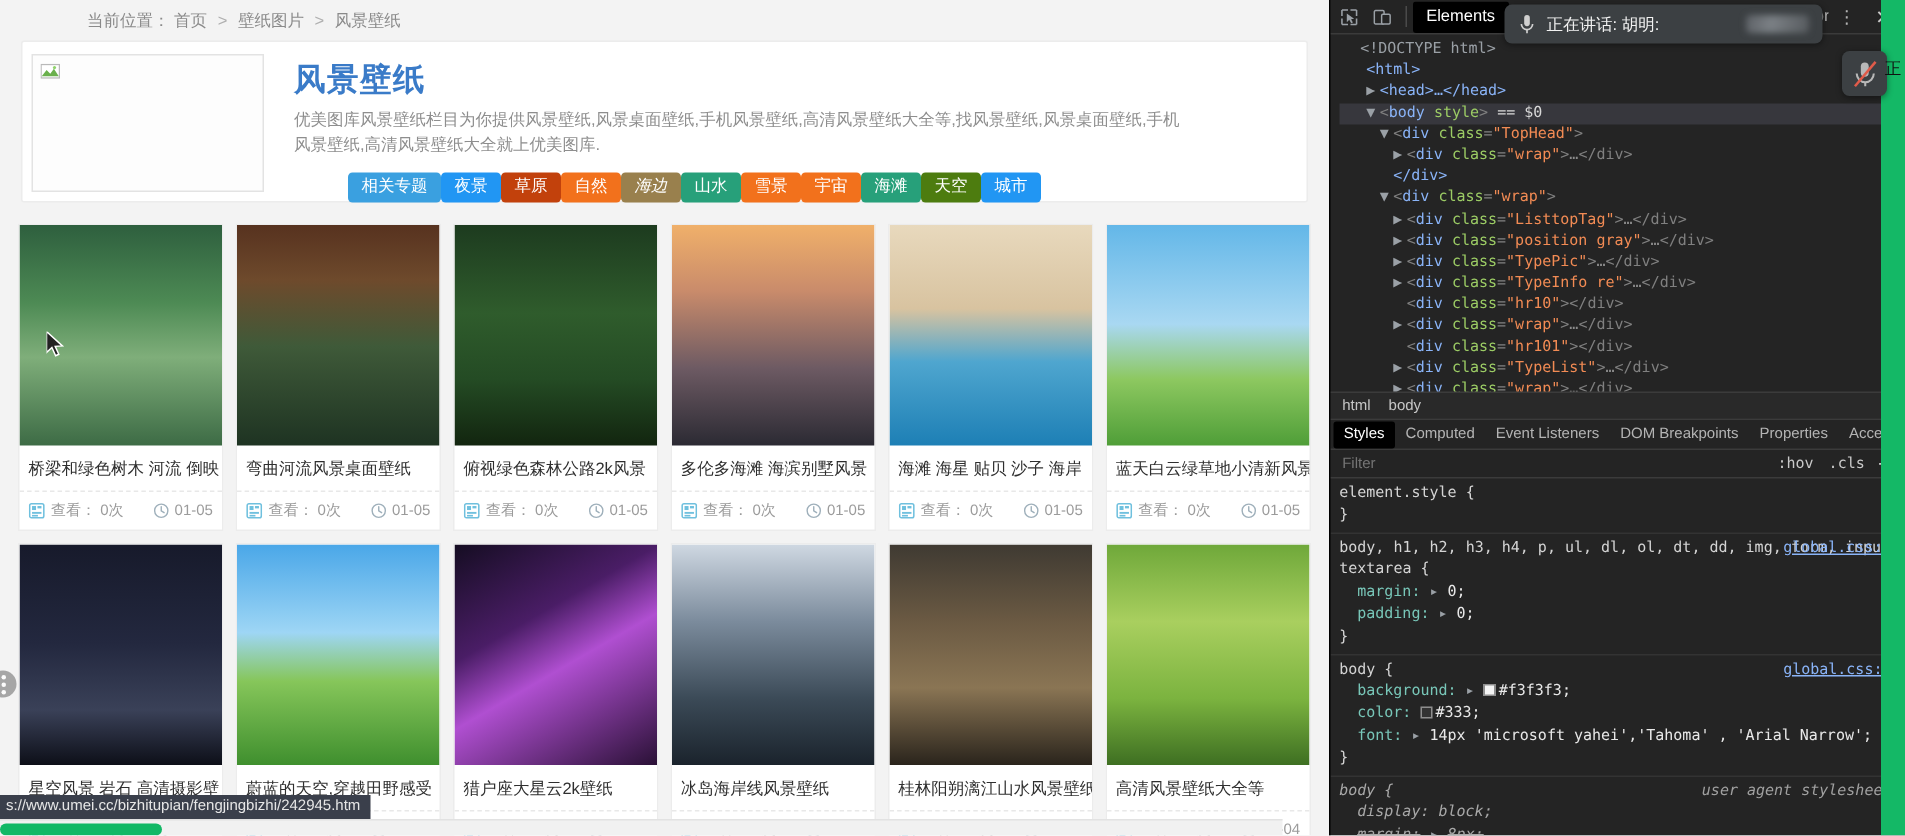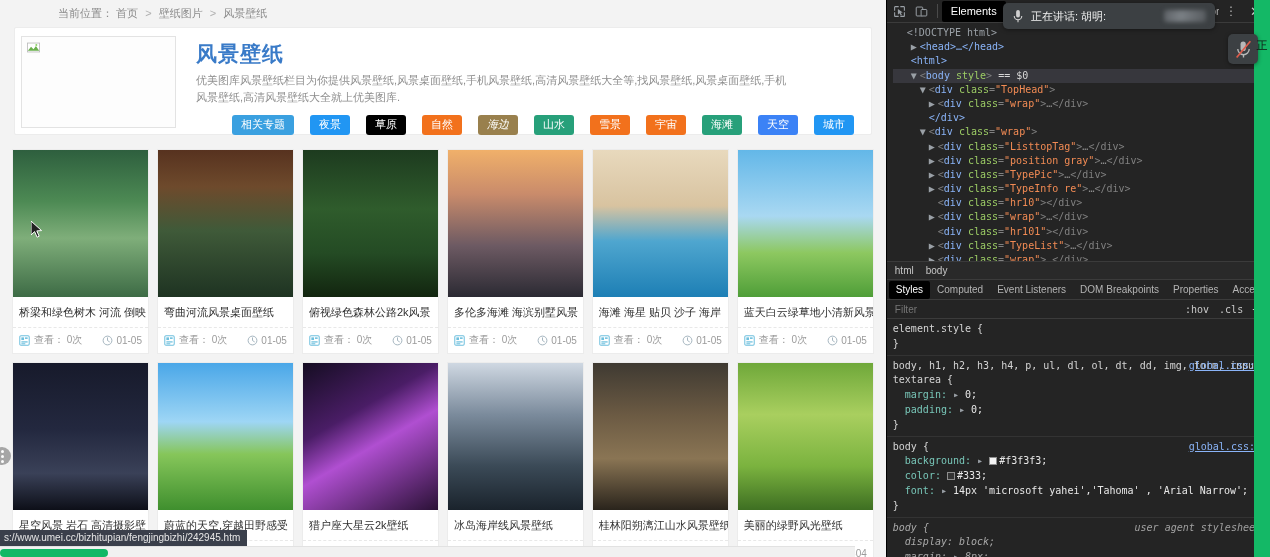--- a/index.html
+++ b/index.html
@@ -50,21 +50,21 @@
   }
   .topcard-body { flex: 1; padding: 14px 10px 0 20px; min-width: 0; }
   .topcard-title {
     font-size: 21px; color: #3a7bc8; font-weight: bold;
     letter-spacing: 1px; margin: 0 0 7px 0; line-height: 1.1;
   }
   .topcard-desc {
     font-size: 11px; color: #8e8e8e; line-height: 1.55;
     max-width: 600px;
   }
-  .tagrow { margin-top: 9px; display: flex; gap: 16px; flex-wrap: nowrap; padding-left: 36px; }
+  .tagrow { margin-top: 9px; display: flex; gap: 0; flex-wrap: nowrap; padding-left: 36px; }
   .tag {
     display: inline-block;
     color: #fff; font-size: 11px;
     padding: 3px 9px 4px 9px;
     border-radius: 3px;
     white-space: nowrap;
     cursor: pointer;
     line-height: 1.2;
   }
 
@@ -274,28 +274,28 @@
           <circle cx="11.5" cy="5" r="1.3" fill="#8fd36a"></circle>
           <path d="M1 2 L6 7 M6 2 L1 7" stroke="#c0392b" stroke-width="0" fill="none"></path>
         </svg>
       </div>
       <div class="topcard-body" data-name="category-header-body" data-interactable="false">
         <h1 class="topcard-title" data-name="page-title" data-interactable="false">风景壁纸</h1>
         <div class="topcard-desc" data-name="category-description" data-interactable="false">优美图库风景壁纸栏目为你提供风景壁纸,风景桌面壁纸,手机风景壁纸,高清风景壁纸大全等,找风景壁纸,风景桌面壁纸,手机风景壁纸,高清风景壁纸大全就上优美图库.</div>
         <div class="tagrow" data-name="tag-list" data-interactable="false">
             <span class="tag" data-name="tag-1" data-interactable="true" style="background: rgb(58, 160, 224);">相关专题</span>
             <span class="tag" data-name="tag-2" data-interactable="true" style="background: rgb(33, 150, 243);">夜景</span>
-            <span class="tag" data-name="tag-3" data-interactable="true" style="background: #000000;">草原</span>
+            <span class="tag" data-name="tag-3" data-interactable="true" style="background: #c2410c;">草原</span>
             <span class="tag" data-name="tag-4" data-interactable="true" style="background: rgb(242, 113, 28);">自然</span>
             <span class="tag" data-name="tag-5" data-interactable="true" style="background: rgb(153, 128, 77); font-style: italic;">海边</span>
             <span class="tag" data-name="tag-6" data-interactable="true" style="background: rgb(39, 160, 122);">山水</span>
             <span class="tag" data-name="tag-7" data-interactable="true" style="background: rgb(242, 113, 28);">雪景</span>
             <span class="tag" data-name="tag-8" data-interactable="true" style="background: rgb(242, 113, 28);">宇宙</span>
             <span class="tag" data-name="tag-9" data-interactable="true" style="background: rgb(39, 160, 122);">海滩</span>
-            <span class="tag" data-name="tag-10" data-interactable="true" style="background: #3b82f6;">天空</span>
+            <span class="tag" data-name="tag-10" data-interactable="true" style="background: #4d7c0f;">天空</span>
             <span class="tag" data-name="tag-11" data-interactable="true" style="background: rgb(33, 150, 243); text-align: center;">城市</span>
           </div>
       </div>
     </div>
 
     <div class="grid" data-name="wallpaper-grid" data-interactable="false">
         <div class="card" data-name="wallpaper-card" data-interactable="true">
           <div class="card-img" style="background:linear-gradient(180deg,#2e5f3e 0%,#4d8a54 35%,#7fae7a 60%,#3d6b45 100%)" data-name="wallpaper-thumbnail" data-interactable="true"></div>
      <div class="card-title" data-name="wallpaper-title" data-interactable="true">桥梁和绿色树木 河流 倒映</div>
      <div class="card-meta" data-name="wallpaper-meta" data-interactable="false">
@@ -521,21 +521,21 @@
               <svg class="meta-ic" viewBox="0 0 14 14" data-name="clock-icon" data-interactable="false">
      <circle cx="7" cy="7" r="5.6" fill="none" stroke="#9fb0bb" stroke-width="1.2"></circle>
      <path d="M7 3.6 V7 L9.4 8.6" stroke="#9fb0bb" stroke-width="1.2" fill="none" stroke-linecap="round"></path>
    </svg>
               <span class="dtxt">01-04</span>
             </span>
      </div>
         </div>
         <div class="card" data-name="wallpaper-card" data-interactable="true">
           <div class="card-img" style="background:linear-gradient(180deg,#6fa83a 0%,#a9cf5f 35%,#7bb33f 70%,#3e6f22 100%)" data-name="wallpaper-thumbnail" data-interactable="true"></div>
-     <div class="card-title" data-name="wallpaper-title" data-interactable="true">美丽的绿野风光壁纸</div>
+     <div class="card-title" data-name="wallpaper-title" data-interactable="true">高清风景壁纸大全等</div>
      <div class="card-meta" data-name="wallpaper-meta" data-interactable="false">
        <svg class="meta-ic" viewBox="0 0 14 14" data-name="views-icon" data-interactable="false">
      <rect x="1" y="1" width="12" height="12" rx="1.5" fill="none" stroke="#6fc0de" stroke-width="1.3"></rect>
      <rect x="3" y="3" width="3.4" height="3.4" fill="#6fc0de"></rect>
      <rect x="7.6" y="3" width="3.4" height="2" fill="#6fc0de"></rect>
      <rect x="3" y="8" width="8" height="1.6" fill="#6fc0de"></rect>
      <rect x="3" y="10.5" width="5" height="1.4" fill="#6fc0de"></rect>
    </svg>
        <span class="meta-views" data-name="views-count" data-interactable="false">查看： 0次</span>
        <span class="meta-date" data-name="publish-date" data-interactable="false">
@@ -590,22 +590,22 @@
         </div>
       <div class="dt-more" data-name="devtools-more-menu-icon" data-interactable="true">⋮</div>
       <div class="dt-close" data-name="devtools-close-icon" data-interactable="true">✕</div>
     </div>
 
     <div class="dom-tree" data-name="dom-tree" data-interactable="true">
       <div class="dom-line" data-name="doctype-line" data-interactable="false" style="padding-left:14px">
         <span class="tok-dim">&lt;!DOCTYPE html&gt;</span>
       </div>
       <div id="dom-lines">
+          <div class="dom-line" data-name="dom-node-line" data-interactable="true" style="padding-left: 9px;"><span class="arrow" data-name="expand-arrow-icon" data-interactable="true"></span><span class="tok-tag">&lt;html&gt;</span></div>
           <div class="dom-line" data-name="dom-node-line" data-interactable="true" style="padding-left: 18px;"><span class="arrow" data-name="expand-arrow-icon" data-interactable="true">▶</span><span class="tok-tag">&lt;head&gt;…&lt;/head&gt;</span></div>
-          <div class="dom-line" data-name="dom-node-line" data-interactable="true" style="padding-left: 9px;"><span class="arrow" data-name="expand-arrow-icon" data-interactable="true"></span><span class="tok-tag">&lt;html&gt;</span></div>
           <div class="dom-line sel" data-name="dom-node-line" data-interactable="true" style="padding-left: 18px;"><span class="arrow" data-name="expand-arrow-icon" data-interactable="true">▼</span><span class="tok-punc">&lt;</span><span class="tok-tag">body</span> <span class="tok-attr">style</span><span class="tok-punc">&gt;</span> <span class="dollar">== $0</span></div>
           <div class="dom-line" data-name="dom-node-line" data-interactable="true" style="padding-left: 27px;"><span class="arrow" data-name="expand-arrow-icon" data-interactable="true">▼</span><span class="tok-punc">&lt;</span><span class="tok-tag">div</span> <span class="tok-attr">class</span><span class="tok-punc">=</span><span class="tok-val">"TopHead"</span><span class="tok-punc">&gt;</span></div>
           <div class="dom-line" data-name="dom-node-line" data-interactable="true" style="padding-left: 36px;"><span class="arrow" data-name="expand-arrow-icon" data-interactable="true">▶</span><span class="tok-punc">&lt;</span><span class="tok-tag">div</span> <span class="tok-attr">class</span><span class="tok-punc">=</span><span class="tok-val">"wrap"</span><span class="tok-punc">&gt;</span><span class="tok-dots">…</span><span class="tok-punc">&lt;/div&gt;</span></div>
           <div class="dom-line" data-name="dom-node-line" data-interactable="true" style="padding-left: 27px;"><span class="arrow" data-name="expand-arrow-icon" data-interactable="true"></span><span class="tok-tag">&lt;/div&gt;</span></div>
           <div class="dom-line" data-name="dom-node-line" data-interactable="true" style="padding-left: 27px;"><span class="arrow" data-name="expand-arrow-icon" data-interactable="true">▼</span><span class="tok-punc">&lt;</span><span class="tok-tag">div</span> <span class="tok-attr">class</span><span class="tok-punc">=</span><span class="tok-val">"wrap"</span><span class="tok-punc">&gt;</span></div>
           <div class="dom-line" data-name="dom-node-line" data-interactable="true" style="padding-left: 36px;"><span class="arrow" data-name="expand-arrow-icon" data-interactable="true">▶</span><span class="tok-punc">&lt;</span><span class="tok-tag">div</span> <span class="tok-attr">class</span><span class="tok-punc">=</span><span class="tok-val">"ListtopTag"</span><span class="tok-punc">&gt;</span><span class="tok-dots">…</span><span class="tok-punc">&lt;/div&gt;</span></div>
           <div class="dom-line" data-name="dom-node-line" data-interactable="true" style="padding-left: 36px;"><span class="arrow" data-name="expand-arrow-icon" data-interactable="true">▶</span><span class="tok-punc">&lt;</span><span class="tok-tag">div</span> <span class="tok-attr">class</span><span class="tok-punc">=</span><span class="tok-val">"position gray"</span><span class="tok-punc">&gt;</span><span class="tok-dots">…</span><span class="tok-punc">&lt;/div&gt;</span></div>
           <div class="dom-line" data-name="dom-node-line" data-interactable="true" style="padding-left: 36px;"><span class="arrow" data-name="expand-arrow-icon" data-interactable="true">▶</span><span class="tok-punc">&lt;</span><span class="tok-tag">div</span> <span class="tok-attr">class</span><span class="tok-punc">=</span><span class="tok-val">"TypePic"</span><span class="tok-punc">&gt;</span><span class="tok-dots">…</span><span class="tok-punc">&lt;/div&gt;</span></div>
           <div class="dom-line" data-name="dom-node-line" data-interactable="true" style="padding-left: 36px;"><span class="arrow" data-name="expand-arrow-icon" data-interactable="true">▶</span><span class="tok-punc">&lt;</span><span class="tok-tag">div</span> <span class="tok-attr">class</span><span class="tok-punc">=</span><span class="tok-val">"TypeInfo re"</span><span class="tok-punc">&gt;</span><span class="tok-dots">…</span><span class="tok-punc">&lt;/div&gt;</span></div>
           <div class="dom-line" data-name="dom-node-line" data-interactable="true" style="padding-left: 36px;"><span class="arrow" data-name="expand-arrow-icon" data-interactable="true"></span><span class="tok-punc">&lt;</span><span class="tok-tag">div</span> <span class="tok-attr">class</span><span class="tok-punc">=</span><span class="tok-val">"hr10"</span><span class="tok-punc">&gt;</span><span class="tok-punc">&lt;/div&gt;</span></div>

